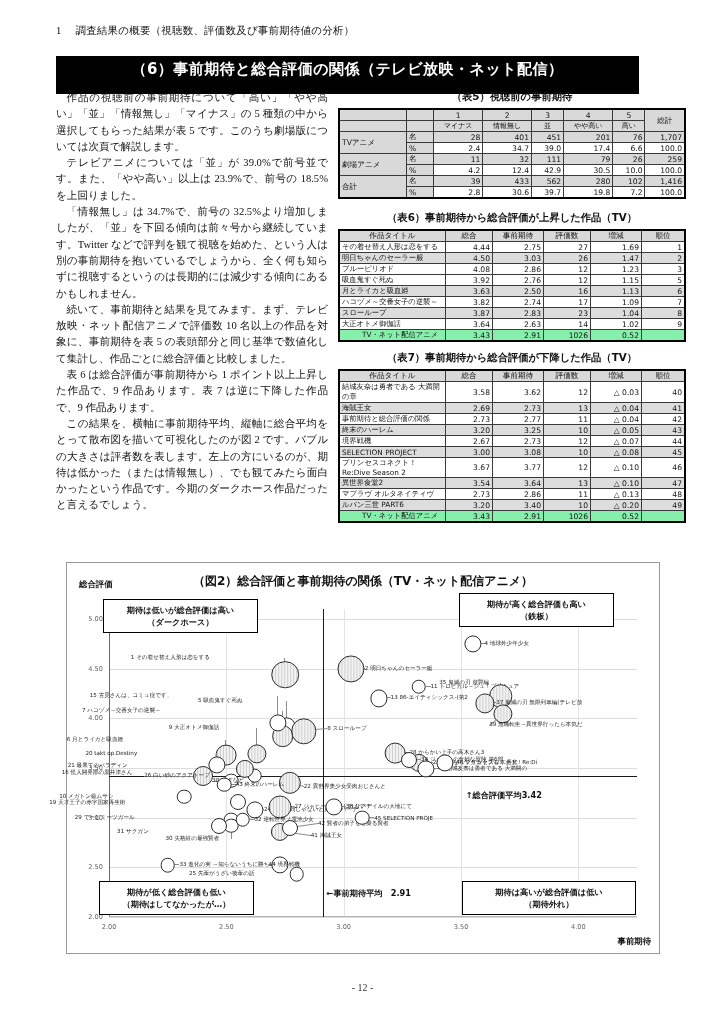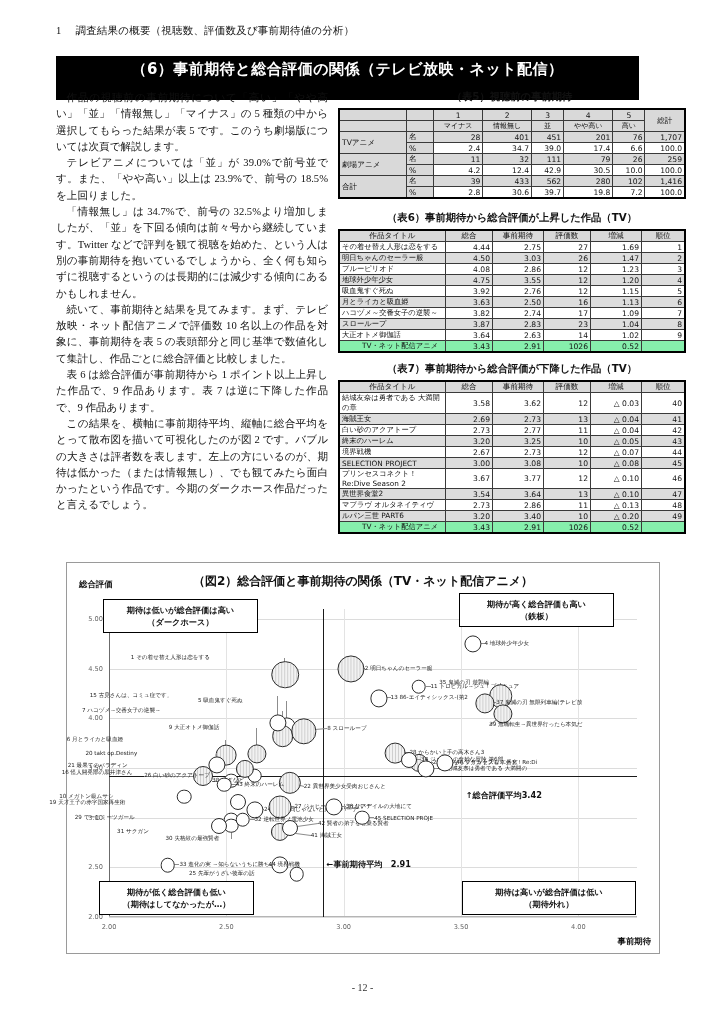--- a/index.html
+++ b/index.html
@@ -28,21 +28,21 @@
     letter-spacing: .2px;
     white-space: nowrap;
   }
   .running-head .num { margin-right: 14px; }
 
   .section-bar {
     position: absolute;
     left: 56px;
     top: 56px;
     width: 583px;
-    height: 44px;
+    height: 38px;
     background: #000;
     color: #fff;
     font-family: "DejaVu Sans", "Liberation Sans", sans-serif;
     font-weight: bold;
     font-size: 15px;
     line-height: 26px;
     text-align: center;
     letter-spacing: .5px;
   }
 
@@ -387,28 +387,20 @@
             <td class="">2</td>
           </tr>
           <tr class="">
             <td class="title">ブルーピリオド</td>
             <td class="">4.08</td>
             <td class="">2.86</td>
             <td class="">12</td>
             <td class="">1.23</td>
             <td class="">3</td>
           </tr>
-          <tr class="alt">
-            <td class="title">地球外少年少女</td>
-            <td class="">4.75</td>
-            <td class="">3.55</td>
-            <td class="">12</td>
-            <td class="">1.20</td>
-            <td class="">4</td>
-          </tr>
           <tr class="">
             <td class="title">吸血鬼すぐ死ぬ</td>
             <td class="">3.92</td>
             <td class="">2.76</td>
             <td class="">12</td>
             <td class="">1.15</td>
             <td class="">5</td>
           </tr>
           <tr class="alt">
             <td class="title">月とライカと吸血姫</td>
@@ -478,21 +470,21 @@
           </tr>
           <tr class="alt">
             <td class="title">海賊王女</td>
             <td class="">2.69</td>
             <td class="">2.73</td>
             <td class="">13</td>
             <td class="">△ 0.04</td>
             <td class="">41</td>
           </tr>
           <tr class="">
-            <td class="title">白い砂のアクアトープ</td>
+            <td class="title">事前期待と総合評価の関係</td>
             <td class="">2.73</td>
             <td class="">2.77</td>
             <td class="">11</td>
             <td class="">△ 0.04</td>
             <td class="">42</td>
           </tr>
           <tr class="alt">
             <td class="title">終末のハーレム</td>
             <td class="">3.20</td>
             <td class="">3.25</td>
@@ -719,18 +711,18 @@
         <div>（ダークホース）</div>
       </div>
       <div class="callout" style="left: 32px; top: 318px; width: 155px;">
         <div>期待が低く総合評価も低い</div>
         <div>（期待はしてなかったが…）</div>
       </div>
       <div class="callout" style="left: 395px; top: 318px; width: 174px;">
         <div>期待は高いが総合評価は低い</div>
         <div>（期待外れ）</div>
       </div>
-      <div class="mean-note" style="left: 259.547px; top: 296px; text-align: right;">←事前期待平均　2.91</div>
+      <div class="mean-note" style="left: 259.547px; top: 325px; text-align: right;">←事前期待平均　2.91</div>
       <div class="mean-note" style="left: 398.693px; top: 226.916px;">↑総合評価平均3.42</div>
     </div>
 
   <div class="page-num">- 12 -</div>
 </div>
 
 </body></html>

